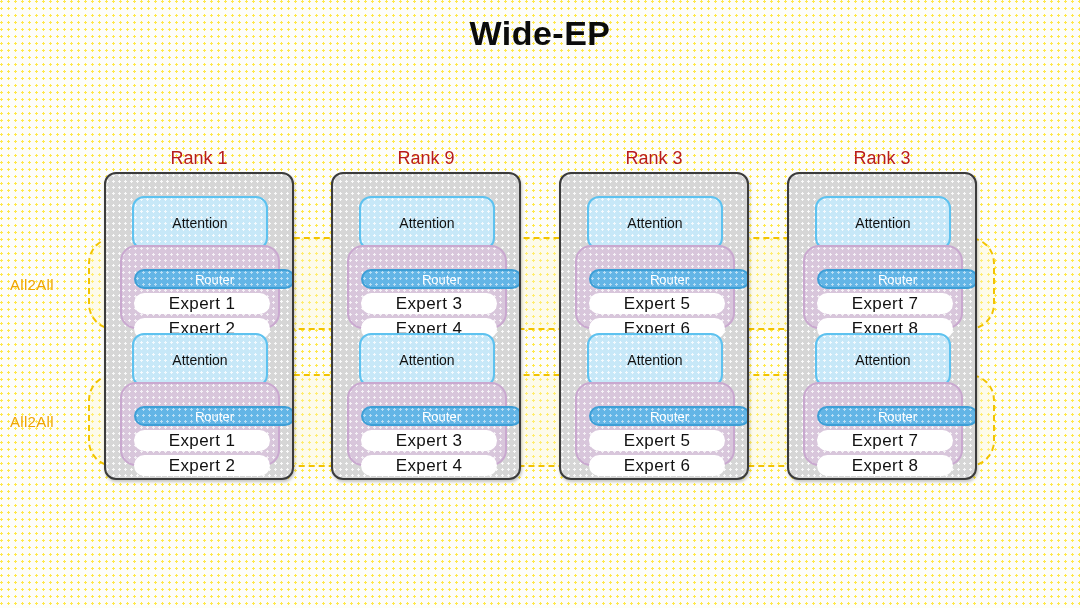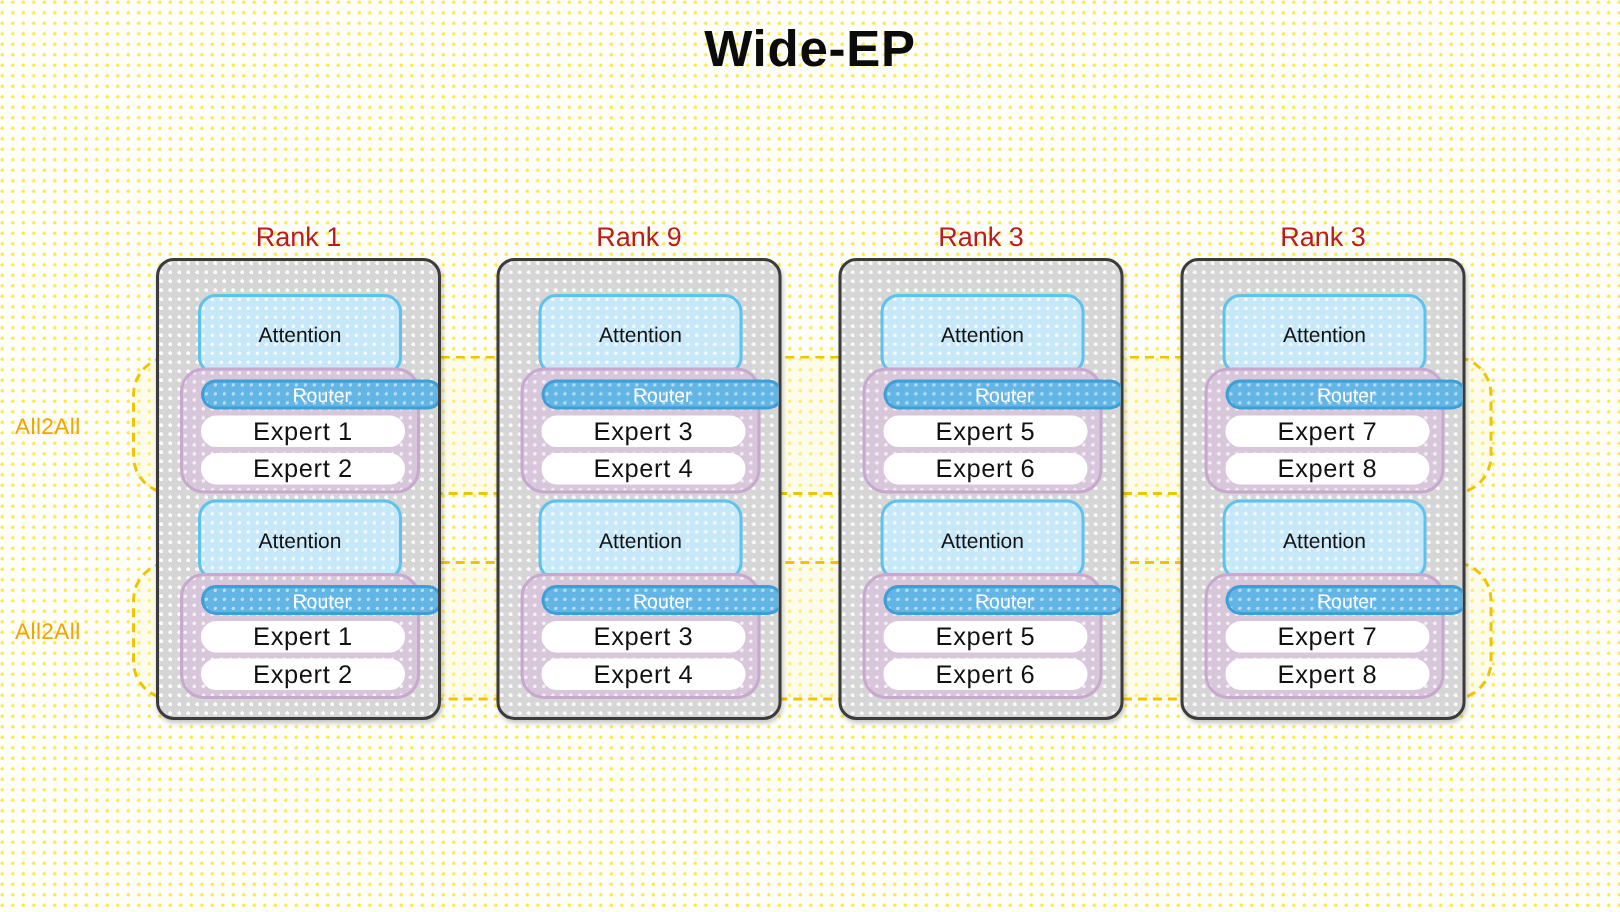--- a/index.html
+++ b/index.html
@@ -122,21 +122,21 @@
     background-size: 6px 6px;
     padding: 6px 12px;
   }
   .moe.m1 { top: 71px; }
   .moe.m2 { top: 208px; }
 
   .router {
     width: 161px;
     height: 20px;
     box-sizing: border-box;
-    margin: 0 auto 4px auto;
+    margin: 16px auto 4px auto;
     border: 2px solid #3e9fd6;
     border-radius: 10px;
     background-color: #63b5e6;
     background-image: radial-gradient(circle at 1.5px 1.5px, rgba(255,255,255,0.55) 1.05px, rgba(255,255,255,0) 1.25px);
     background-size: 6px 6px;
     display: flex;
     align-items: center;
     justify-content: center;
     font-size: 13px;
     color: #ffffff;

